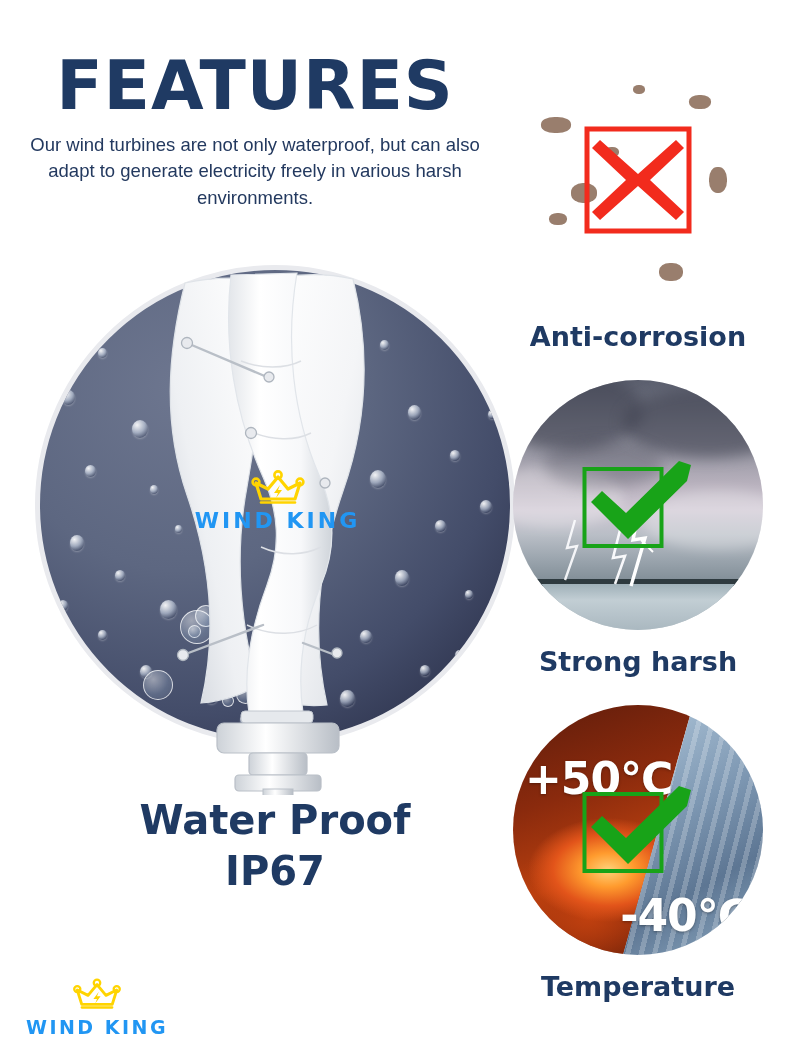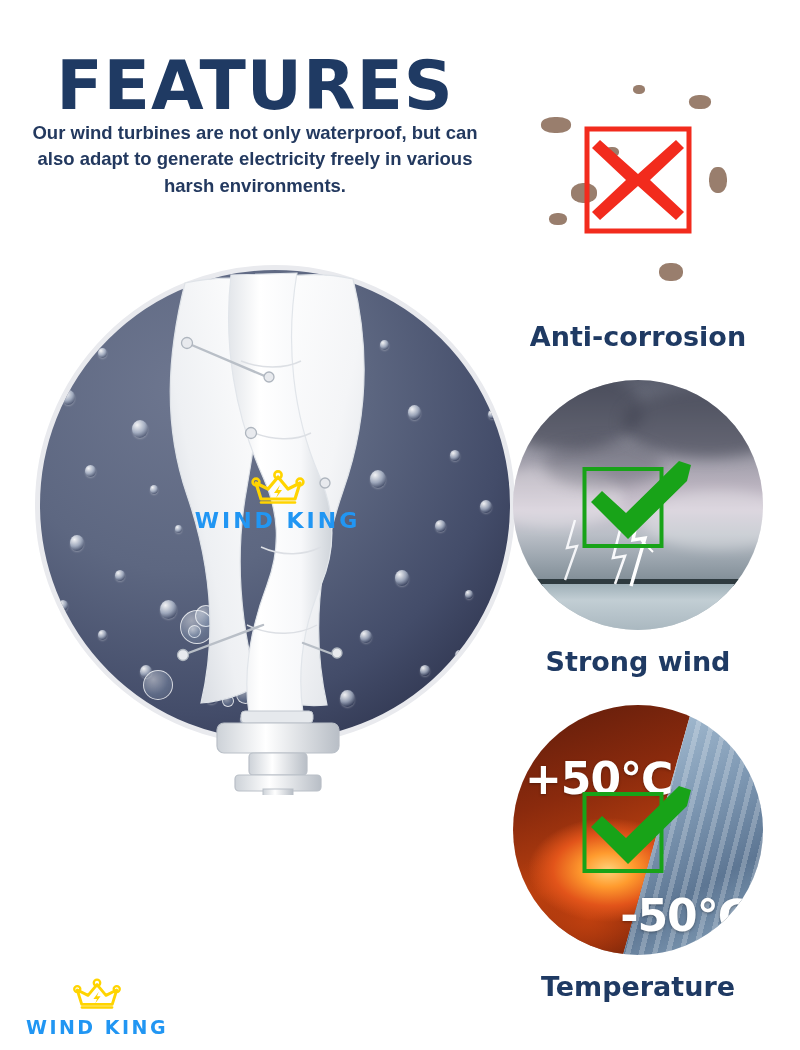--- a/index.html
+++ b/index.html
@@ -12,22 +12,22 @@
   .page { position: relative; width: 800px; height: 1050px; background: #fff; }
 
   
   .header { position: absolute; left: 0; top: 52px; width: 510px; text-align: center; }
   .features-title {
     font-size: 68px; font-weight: 800; letter-spacing: 1px;
     color: #1f3a63; line-height: 1; text-align: center;
     font-family: "DejaVu Sans", sans-serif;
   }
   .features-sub {
-    font-size: 18.5px; line-height: 1.42;
-    color: #23395f; font-weight: 700; text-align: center;
+    margin-top: 12px; font-size: 18.5px; line-height: 1.42;
+    color: #23395f; font-weight: 400; text-align: center;
     padding: 0 30px;
   }
 
   
   .main-circle-wrap { position: absolute; left: 35px; top: 265px; width: 480px; height: 480px; }
   .main-circle {
     position: absolute; inset: 0; border-radius: 50%;
     border: 5px solid #e9eaee;
     background:
       radial-gradient(circle at 30% 25%, #6d768f 0%, #5d6781 38%, #434c69 68%, #20243c 100%);
@@ -242,20 +242,24 @@
       <path d="M7 13 L12 29 L46 29 L51 13 L39 19 L29 7 L19 19 Z" fill="none" stroke="#ffd400" stroke-width="3.2" stroke-linejoin="round"></path>
       <line x1="12" y1="32.5" x2="46" y2="32.5" stroke="#ffd400" stroke-width="2.6" stroke-linecap="round"></line>
       <circle cx="7" cy="12" r="3.4" fill="none" stroke="#ffd400" stroke-width="2.6"></circle>
       <circle cx="51" cy="12" r="3.4" fill="none" stroke="#ffd400" stroke-width="2.6"></circle>
       <circle cx="29" cy="5" r="3.6" fill="none" stroke="#ffd400" stroke-width="2.6"></circle>
       <path d="M31 15 L25 23 L29 23 L27 28 L33 20 L29 20 Z" fill="#ffd400"></path>
     </svg>
     <div class="wm-text">WIND KING</div>
   </div>
 
+  <div class="main-caption">
+    <div>Water Proof</div>
+    <div>IP67</div>
+  </div>
 
   <div class="feat" style="top:55px;">
     <div class="feat-circle">
       <div class="rust"></div>
       <div class="rust-speck" style="left:28px;  top:62px;  width:30px; height:16px;"></div>
       <div class="rust-speck" style="left:58px;  top:128px; width:26px; height:20px;"></div>
       <div class="rust-speck" style="left:36px;  top:158px; width:18px; height:12px;"></div>
       <div class="rust-speck" style="left:146px; top:208px; width:24px; height:18px;"></div>
       <div class="rust-speck" style="left:92px;  top:92px;  width:14px; height:10px;"></div>
       <div class="rust-speck" style="left:176px; top:40px;  width:22px; height:14px;"></div>
@@ -283,31 +287,31 @@
         <path d="M62 140 L54 168 L64 166 L52 200" fill="none" stroke="#fdfdff" stroke-width="2.4" opacity=".9"></path>
         <path d="M108 146 L100 178 L112 176 L102 204" fill="none" stroke="#fdfdff" stroke-width="2.6" opacity=".95"></path>
         <path d="M128 120 L120 160 L132 158 L118 206" fill="none" stroke="#ffffff" stroke-width="3.4"></path>
         <path d="M128 160 L140 172" fill="none" stroke="#ffffff" stroke-width="2"></path>
       </svg>
       <svg class="mark-box" width="112" height="100" viewBox="0 0 112 100">
         <rect x="2.5" y="14" width="77" height="77" fill="none" stroke="#18a318" stroke-width="4"></rect>
         <path d="M9 47 L20 36 L44 58 L97 6 L109 10 L105 26 L46 84 Z" fill="#18a318"></path>
       </svg>
     </div>
-    <div class="feat-label">Strong wind</div>
+    <div class="feat-label">Strong harsh</div>
   </div>
 
   <div class="feat" style="top:705px;">
     <div class="feat-circle">
       <div class="fireice">
         <div class="fire-half"></div>
         <div class="ice-half"></div>
       </div>
       <div class="temp-hi">+50℃</div>
-      <div class="temp-lo">-50℃</div>
+      <div class="temp-lo">-40℃</div>
       <svg class="mark-box" width="112" height="100" viewBox="0 0 112 100">
         <rect x="2.5" y="14" width="77" height="77" fill="none" stroke="#18a318" stroke-width="4"></rect>
         <path d="M9 47 L20 36 L44 58 L97 6 L109 10 L105 26 L46 84 Z" fill="#18a318"></path>
       </svg>
     </div>
     <div class="feat-label">Temperature</div>
   </div>
 
   <div class="brand">
     <svg width="52" height="33" viewBox="0 0 58 36">

